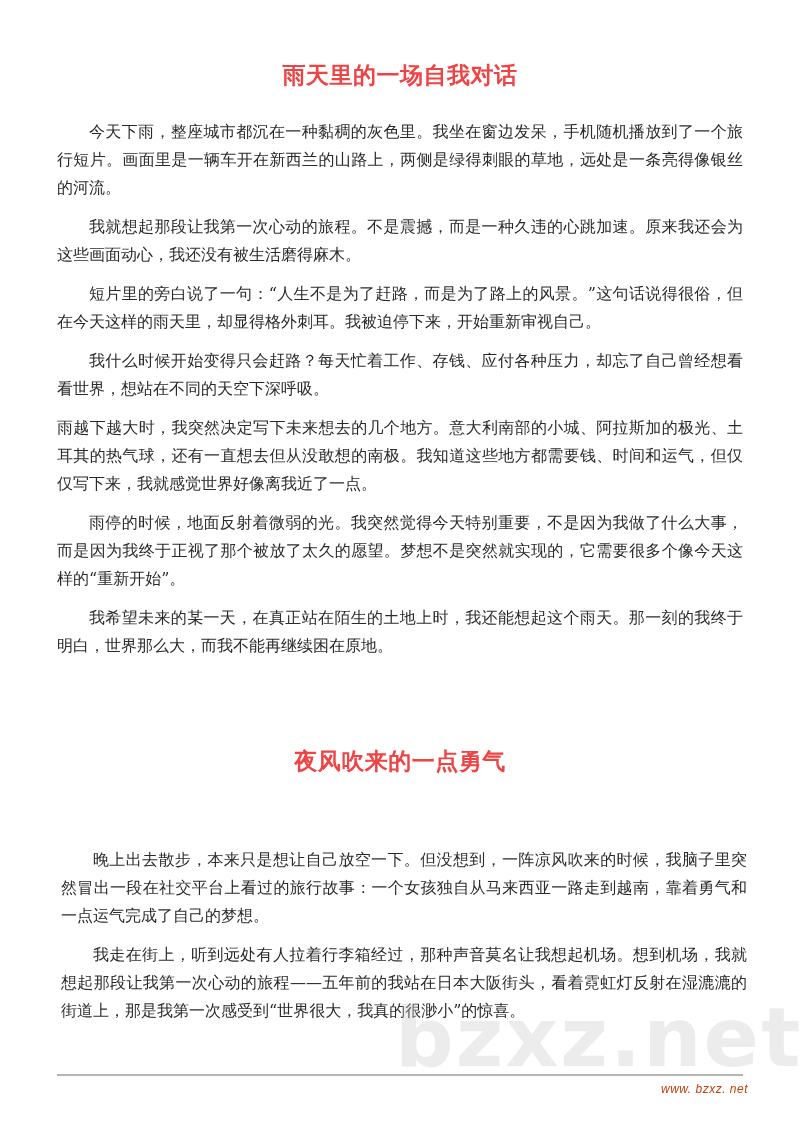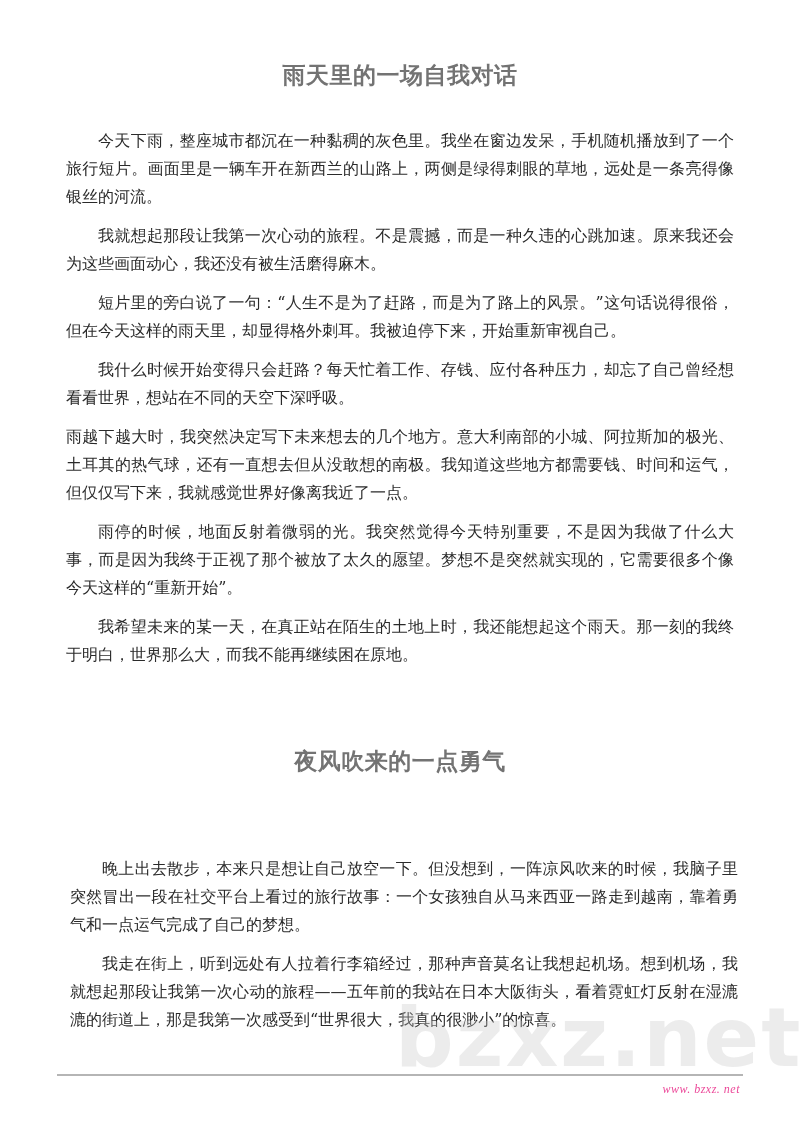--- a/index.html
+++ b/index.html
@@ -1,30 +1,30 @@
 <!DOCTYPE html>
 <html><head>
 <meta charset="utf-8">
 <style>
   html, body { margin: 0; padding: 0; background: #ffffff; }
   body { width: 800px; height: 1131px; position: relative; overflow: hidden;
     font-family: "DejaVu Serif", "Liberation Serif", serif; color: #2a2a2a; }
   .page { position: absolute; left: 57px; top: 0; width: 686px; }
   h1 { font-family: "DejaVu Sans", "Liberation Sans", sans-serif; font-weight: bold;
-    font-size: 23px; text-align: center; margin: 0; color: #737373; letter-spacing: 0.5px; }
+    font-size: 23px; text-align: center; margin: 0; color: #ef4444; letter-spacing: 0.5px; }
   .title1 { position: absolute; top: 60px; left: 0; width: 686px; }
   .title2 { position: absolute; top: 746px; left: 0; width: 686px; }
-  p { margin: 9px; font-size: 16px; line-height: 28px; text-indent: 32px; text-align: justify; }
+  p { margin: 0; font-size: 16px; line-height: 28px; text-indent: 32px; text-align: justify; }
   .noindent { text-indent: 0; }
   .sec1 { position: absolute; top: 118px; left: 0; width: 686px; }
   .sec2 { position: absolute; top: 846px; left: 4px; width: 686px; }
   .sec1 p, .sec2 p { margin-bottom: 11px; }
   .rule { position: absolute; left: 57px; top: 1074px; width: 686px; height: 2px; background: #b5b5b5; }
-  .footer-url { position: absolute; top: 1082px; right: 60px; font-family: Liberation Serif, serif;
-    font-style: italic; font-size: 12px; color: #ec4899; letter-spacing: 0.5px; }
+  .footer-url { position: absolute; top: 1082px; right: 52px; font-family: Liberation Sans, sans-serif;
+    font-style: italic; font-size: 12px; color: #c2410c; letter-spacing: 0.5px; }
   .watermark { position: absolute; left: 395px; top: 990px; font-family: "DejaVu Sans", sans-serif;
     font-weight: bold; font-size: 82px; color: rgba(200,200,200,0.35); letter-spacing: 2px;
     pointer-events: none; }
 </style>
 </head>
 <body>
 
 <div class="page">
   <h1 class="title1">雨天里的一场自我对话</h1>
   <div class="sec1">

